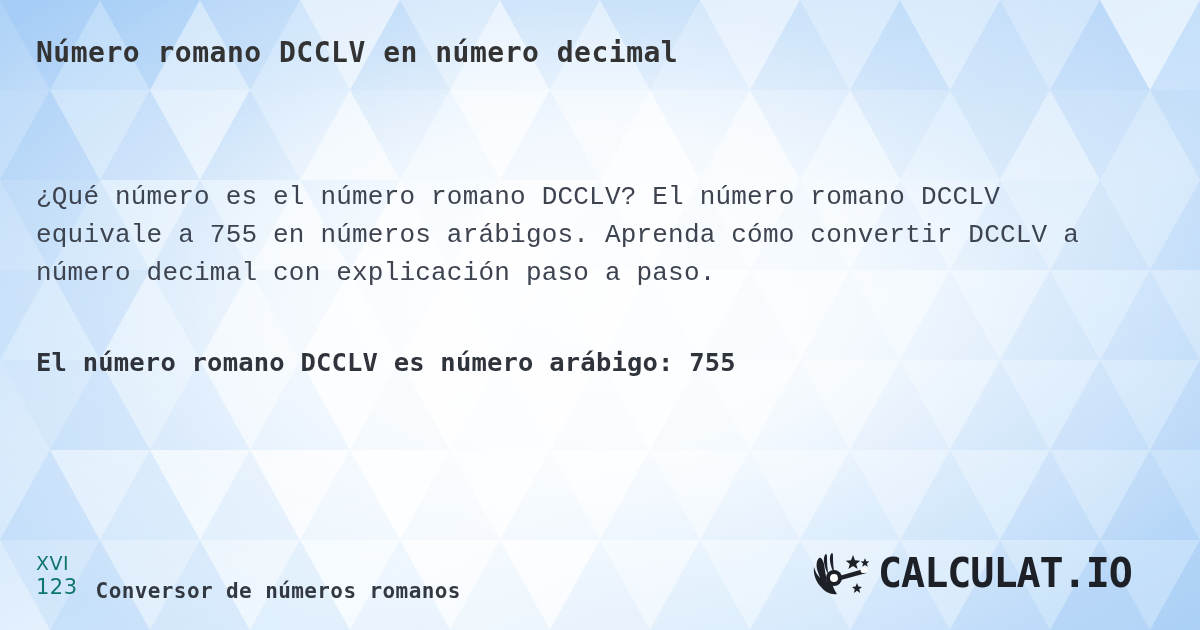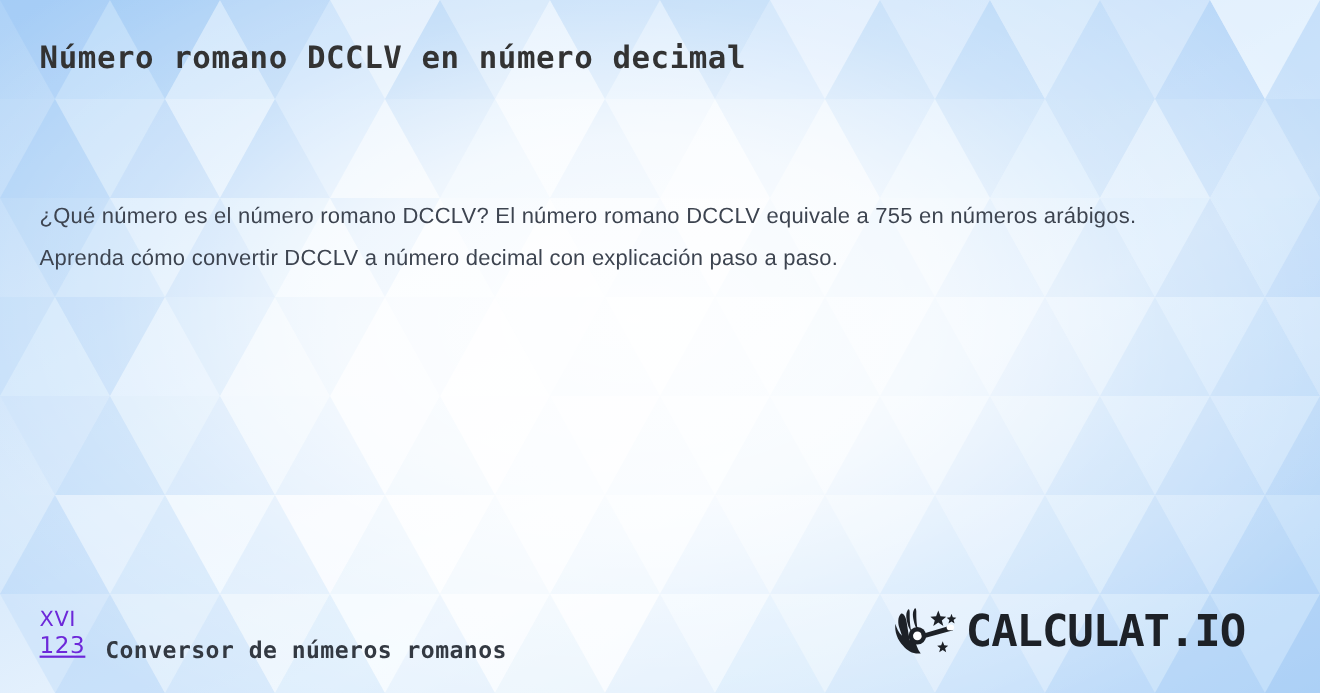--- a/index.html
+++ b/index.html
@@ -68,22 +68,22 @@
     color: #333333;
     white-space: nowrap;
   }
 
   #intro-paragraph {
     position: absolute;
     left: 36px;
     top: 178px;
     width: 1060px;
     margin: 0;
-    font-family: Liberation Sans, sans-serif;
-    font-size: 20px;
+    font-family: Liberation Mono, monospace;
+    font-size: 26px;
     font-weight: 400;
     line-height: 38px;
     letter-spacing: 0.2px;
     color: #3d4450;
     text-align: left;
   }
 
   #answer-line {
     position: absolute;
     left: 36px;
@@ -118,35 +118,34 @@
     align-items: center;
     gap: 18px;
   }
 
   #roman-logo {
     display: flex;
     flex-direction: column;
     align-items: flex-start;
     justify-content: center;
     font-family: "DejaVu Sans", "Liberation Sans", sans-serif;
-    color: #6d28d9;
+    color: #0f766e;
     line-height: 1.0;
     padding-top: 2px;
   }
   #roman-logo .rl-top {
     font-size: 19px;
     font-weight: 400;
     letter-spacing: 0.5px;
   }
   #roman-logo .rl-bottom {
     font-size: 21px;
     font-weight: 400;
     letter-spacing: 0.5px;
     margin-top: 4px;
-    text-decoration: underline;
   }
 
   #footer-tagline {
     font-family: "DejaVu Sans Mono", "Liberation Mono", monospace;
     font-size: 21px;
     font-weight: 700;
     letter-spacing: 0.4px;
     color: #333942;
     white-space: nowrap;
     margin-top: 32px;
@@ -364,20 +363,21 @@
   </svg>
 
   <div id="bg-wash"></div>
 
   <div id="content">
 
     <h1 id="page-title">Número romano DCCLV en número decimal</h1>
 
     <p id="intro-paragraph">¿Qué número es el número romano DCCLV? El número romano DCCLV equivale a 755 en números arábigos. Aprenda cómo convertir DCCLV a número decimal con explicación paso a paso.</p>
 
+    <p id="answer-line">El número romano DCCLV es número arábigo: 755</p>
 
     <div id="footer">
 
       <div id="footer-brand">
 
         <div id="roman-logo">
           <span class="rl-top">XVI</span>
           <span class="rl-bottom">123</span>
         </div>
 

